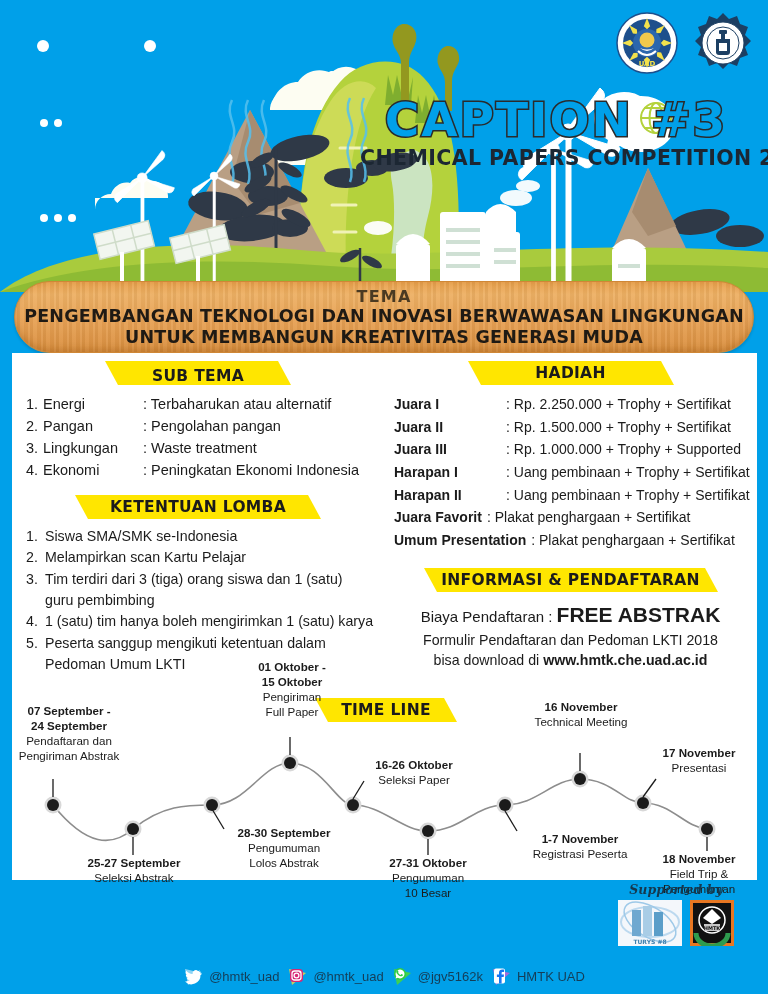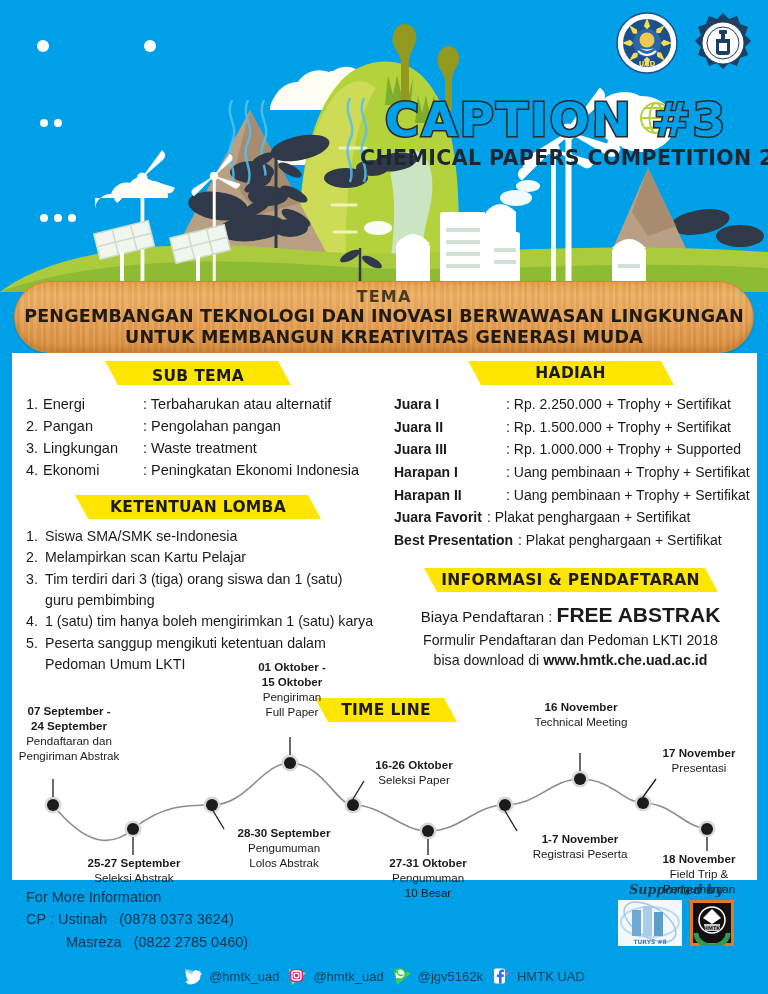--- a/index.html
+++ b/index.html
@@ -477,21 +477,21 @@
         </div>
         <div class="h-row">
           <span class="h-key">Harapan II</span>
           <span class="h-val"><span>:</span> <span>Uang pembinaan + Trophy + Sertifikat</span></span>
         </div>
         <div class="h-row">
           <span class="h-key wide">Juara Favorit</span>
           <span class="h-val"><span>:</span> <span>Plakat penghargaan + Sertifikat</span></span>
         </div>
         <div class="h-row">
-          <span class="h-key wide">Best Presentation</span>
+          <span class="h-key wide">Umum Presentation</span>
           <span class="h-val"><span>:</span> <span>Plakat penghargaan + Sertifikat</span></span>
         </div>
       </div>
 
       <div class="ribbon" style="width:268px;margin-top:16px;">
         <span>INFORMASI &amp; PENDAFTARAN</span>
       </div>
 
       <div class="info-block body-txt">
         <div class="info-l1">
@@ -617,31 +617,20 @@
       </div>
       <div class="tl-item" style="left:632px; top:186px; width:110px;">
         <div class="d" style="white-space:pre-line">18 November</div>
         <div style="white-space:pre-line">Field Trip &amp;
 Pengumuman</div>
       </div>
     </div>
   </div>
 
   <div class="footer">
-    <div class="contact">
-      <div>For More Information</div>
-      <div>
-        <span>CP : Ustinah</span>&nbsp;&nbsp;
-        <span>(0878 0373 3624)</span>
-      </div>
-      <div style="padding-left:40px;">
-        <span>Masreza</span>&nbsp;&nbsp;
-        <span>(0822 2785 0460)</span>
-      </div>
-    </div>
 
     <div class="supported">
       <div class="supported-label">Supported by</div>
       <div class="supp-logos">
         <div>
           <svg width="64" height="46" viewBox="0 0 64 46">
             <rect x="0" y="0" width="64" height="46" fill="#f4f7fb"></rect>
             <ellipse cx="32" cy="22" rx="29" ry="15" fill="none" stroke="#bcd9ef" stroke-width="2"></ellipse>
             <ellipse cx="32" cy="22" rx="29" ry="15" fill="none" stroke="#9ec9e8" stroke-width="1.5" transform="rotate(32 32 22)"></ellipse>
             <rect x="14" y="10" width="9" height="26" fill="#6fa8d0"></rect>

